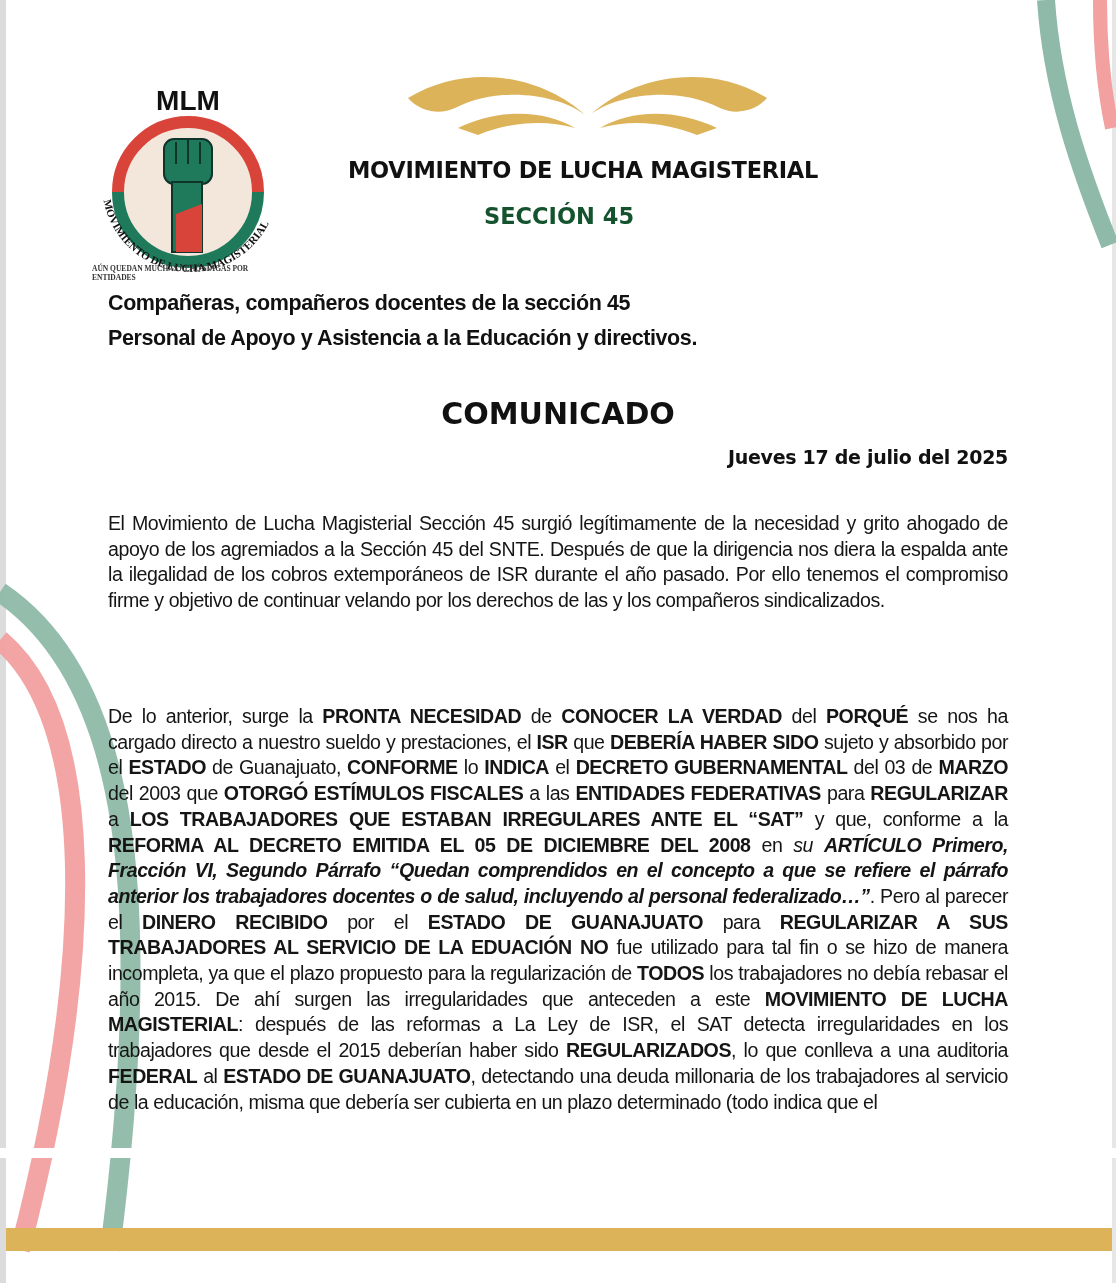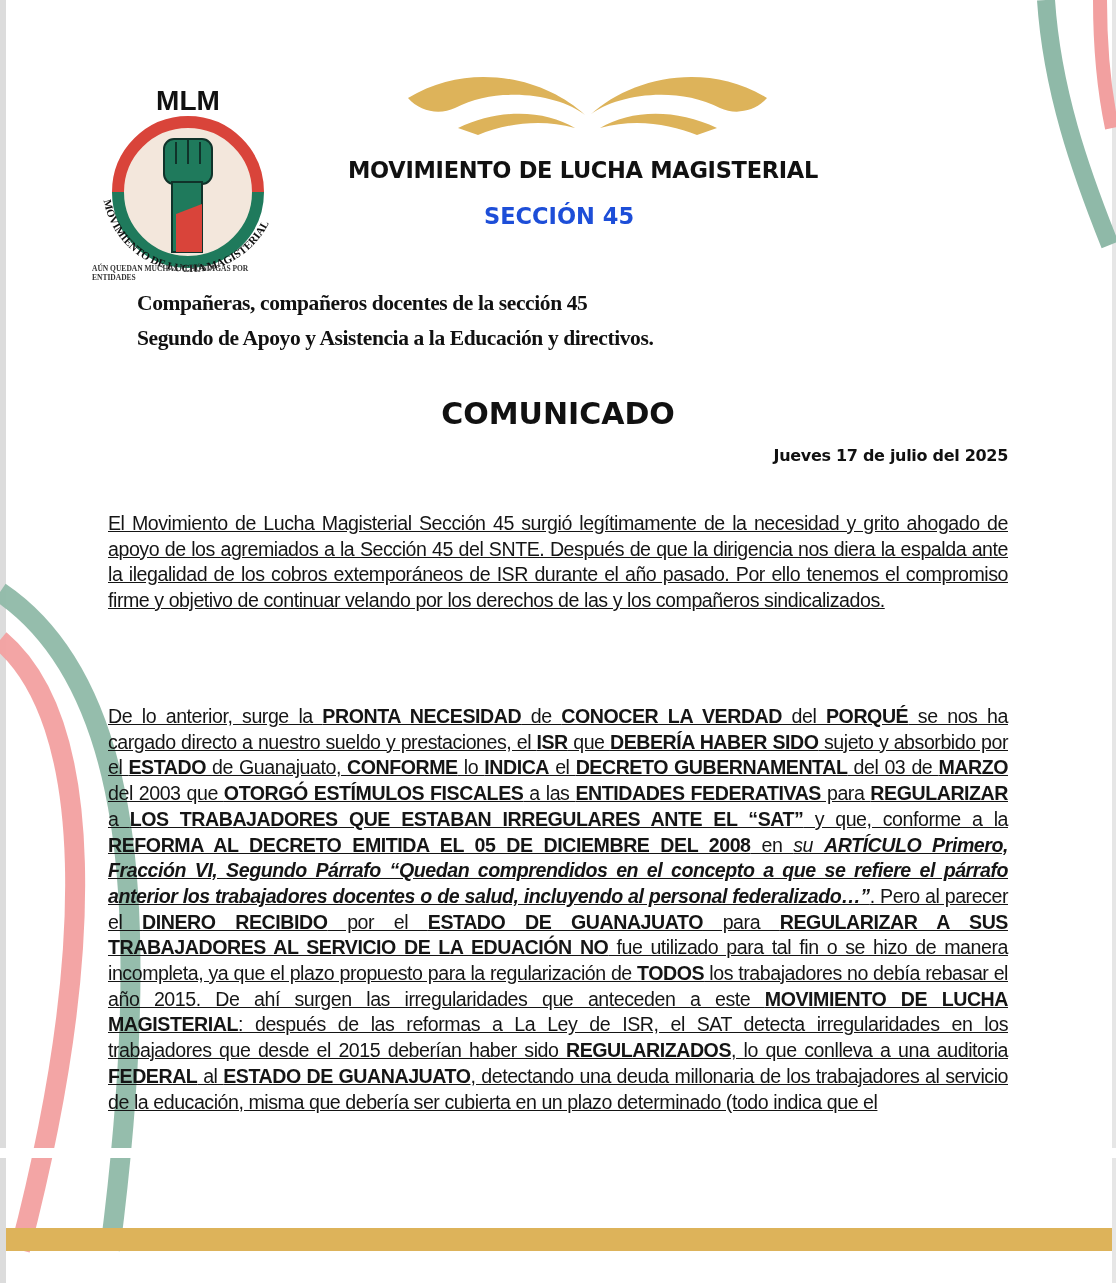--- a/index.html
+++ b/index.html
@@ -13,31 +13,31 @@
   .page-edge-r { position: absolute; right: 0; top: 0; width: 4px; height: 1283px; background: #e6e6e6; }
   svg.deco { position: absolute; left: 0; top: 0; pointer-events: none; }
 
   .logo { position: absolute; left: 92px; top: 84px; width: 196px; height: 204px; }
   .logo-motto { position: absolute; left: 92px; top: 264px; width: 196px; text-align: left;
     font-family: "Liberation Serif", serif; font-size: 7.5px; font-weight: bold; line-height: 9px; color: #333; }
 
   .header-title { position: absolute; left: 348px; top: 157px; width: 490px;
     font-family: "DejaVu Sans", sans-serif; font-weight: bold; font-size: 22.5px; letter-spacing: -0.3px; color: #111; white-space: nowrap; }
   .header-sub { position: absolute; left: 484px; top: 203px;
-    font-family: "DejaVu Sans", sans-serif; font-weight: bold; font-size: 22.5px; color: #1d4ed8; }
+    font-family: "DejaVu Sans", sans-serif; font-weight: bold; font-size: 22.5px; color: #14532d; }
 
-  .greeting { position: absolute; left: 108px; top: 286px; font-family: Liberation Serif, serif;
-    font-weight: bold; font-size: 21.5px; line-height: 35px; letter-spacing: -0.4px; white-space: nowrap; margin-left: 29px; }
+  .greeting { position: absolute; left: 108px; top: 286px; font-family: Liberation Sans, sans-serif;
+    font-weight: bold; font-size: 21.5px; line-height: 35px; letter-spacing: -0.4px; white-space: nowrap; }
   .comunicado { position: absolute; left: 0; width: 1116px; top: 396px; text-align: center;
     font-family: "DejaVu Sans", sans-serif; font-weight: bold; font-size: 30px; }
   .date { position: absolute; right: 108px; top: 446px; font-family: "DejaVu Sans", sans-serif;
-    font-weight: bold; font-size: 16px; letter-spacing: -0.3px; }
+    font-weight: bold; font-size: 19px; letter-spacing: -0.3px; }
 
   .para { position: absolute; left: 108px; width: 900px; text-align: justify; text-align-last: left;
-    font-family: "Liberation Sans", sans-serif; font-size: 19.6px; line-height: 25.7px; color: #151515; text-decoration: underline; }
+    font-family: "Liberation Sans", sans-serif; font-size: 19.6px; line-height: 25.7px; color: #151515; }
   .p1 { top: 511px; letter-spacing: -0.45px; }
   .p2 { top: 704px; letter-spacing: -0.45px; }
   .para b { font-weight: bold; }
   .cut { position: absolute; left: 0; top: 1148px; width: 1116px; height: 10px; background: #fff; }
   .gold-bar { position: absolute; left: 6px; top: 1228px; width: 1106px; height: 23px; background: #ddb35a; }
 </style>
 </head>
 <body>
 
 <div class="page-edge"></div>
@@ -80,21 +80,21 @@
 <div class="logo-motto">
   <div>AÚN QUEDAN MUCHAS ALHÓNDIGAS POR</div>
   <div>ENTIDADES</div>
 </div>
 
 <div class="header-title">MOVIMIENTO DE LUCHA MAGISTERIAL</div>
 <div class="header-sub">SECCIÓN 45</div>
 
 <div class="greeting">
   <div>Compañeras, compañeros docentes de la sección 45</div>
-  <div>Segundo de Apoyo y Asistencia a la Educación y directivos.</div>
+  <div>Personal de Apoyo y Asistencia a la Educación y directivos.</div>
 </div>
 
 <div class="comunicado">COMUNICADO</div>
 <div class="date">Jueves 17 de julio del 2025</div>
 
 <div class="para p1">El Movimiento de Lucha Magisterial Sección 45 surgió legítimamente de la necesidad y grito ahogado de apoyo de los agremiados a la Sección 45 del SNTE. Después de que la dirigencia nos diera la espalda ante la ilegalidad de los cobros extemporáneos de ISR durante el año pasado. Por ello tenemos el compromiso firme y objetivo de continuar velando por los derechos de las y los compañeros sindicalizados.</div>
 <div class="para p2" id="p2"><span>De lo anterior, surge la </span><b>PRONTA NECESIDAD</b><span> de </span><b>CONOCER LA VERDAD</b><span> del </span><b>PORQUÉ</b><span> se nos ha cargado directo a nuestro sueldo y prestaciones, el </span><b>ISR</b><span> que </span><b>DEBERÍA HABER SIDO</b><span> sujeto y absorbido por el </span><b>ESTADO</b><span> de Guanajuato, </span><b>CONFORME</b><span> lo </span><b>INDICA</b><span> el </span><b>DECRETO GUBERNAMENTAL</b><span> del 03 de </span><b>MARZO</b><span> del 2003 que </span><b>OTORGÓ ESTÍMULOS FISCALES</b><span> a las </span><b>ENTIDADES FEDERATIVAS</b><span> para </span><b>REGULARIZAR</b><span> a </span><b>LOS TRABAJADORES QUE ESTABAN IRREGULARES ANTE EL “SAT”</b><span> y que, conforme a la </span><b>REFORMA AL DECRETO EMITIDA EL 05 DE DICIEMBRE DEL 2008</b><span> en </span><i>su </i><b style="font-style: italic;">ARTÍCULO Primero, Fracción VI, Segundo Párrafo “Quedan comprendidos en el concepto a que se refiere el párrafo anterior los trabajadores docentes o de salud, incluyendo al personal federalizado…”</b><span>. Pero al parecer el </span><b>DINERO RECIBIDO</b><span> por el </span><b>ESTADO DE GUANAJUATO</b><span> para </span><b>REGULARIZAR A SUS TRABAJADORES AL SERVICIO DE LA EDUACIÓN NO</b><span> fue utilizado para tal fin o se hizo de manera incompleta, ya que el plazo propuesto para la regularización de </span><b>TODOS</b><span> los trabajadores no debía rebasar el año 2015. De ahí surgen las irregularidades que anteceden a este </span><b>MOVIMIENTO DE LUCHA MAGISTERIAL</b><span>: después de las reformas a La Ley de ISR, el SAT detecta irregularidades en los trabajadores que desde el 2015 deberían haber sido </span><b>REGULARIZADOS</b><span>, lo que conlleva a una auditoria </span><b>FEDERAL</b><span> al </span><b>ESTADO DE GUANAJUATO</b><span>, detectando una deuda millonaria de los trabajadores al servicio de la educación, misma que debería ser cubierta en un plazo determinado (todo indica que el</span></div>
 
 <div class="cut"></div>
 <div class="gold-bar"></div>

